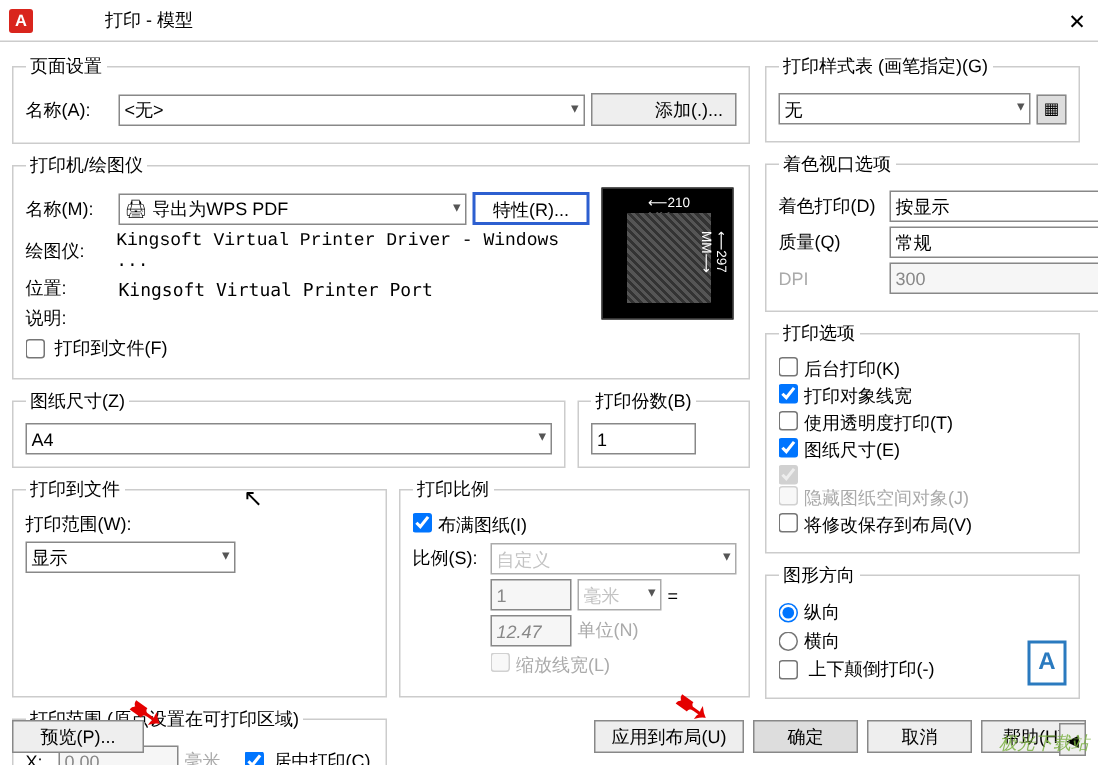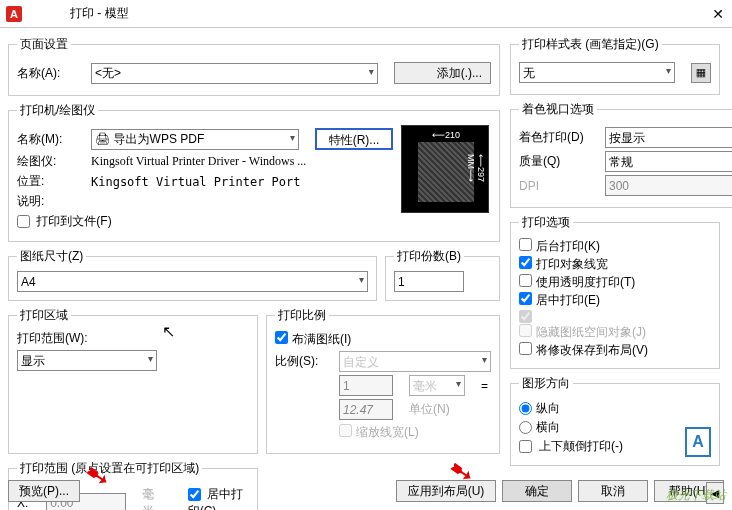--- a/index.html
+++ b/index.html
@@ -6,21 +6,21 @@
 body { font-family: "Microsoft YaHei", SimSun, sans-serif; font-size: 12px; background: #fff; width: 732px; height: 510px; overflow: hidden; position: relative; }
 .titlebar { display: flex; align-items: center; height: 28px; padding: 0 6px; border-bottom: 1px solid #ccc; }
 .titlebar .logo { width: 16px; height: 16px; background: #d9251d; color: #fff; font-weight: bold; font-size: 11px; display: flex; align-items: center; justify-content: center; border-radius: 2px; margin-right: 6px; }
 .titlebar .title { flex: 1; margin-left: 42px; }
 .titlebar .close { width: 16px; height: 16px; font-size: 14px; text-align: center; cursor: pointer; }
 .content { display: flex; padding: 8px; gap: 10px; }
 .left-col { width: 492px; }
 .right-col { width: 210px; }
 fieldset { border: 1px solid #ccc; padding: 6px 8px 8px; margin-bottom: 6px; position: relative; }
 legend { font-size: 12px; padding: 0 3px; }
-.row { display: flex; align-items: center; margin: 3px 0; gap: 16px; }
+.row { display: flex; align-items: center; margin: 3px 0; gap: 4px; }
 .label { width: 58px; }
 .label-sm { width: 48px; }
 select, input[type=text] { border: 1px solid #888; padding: 2px 3px; font-size: 12px; font-family: inherit; height: 21px; background: #fff; }
 select { appearance: none; background: #fff; padding-right: 16px; }
 .select-wrap { position: relative; display: inline-block; }
 .select-wrap::after { content: "▾"; position: absolute; right: 4px; top: 3px; font-size: 10px; color: #555; pointer-events: none; }
 .btn { border: 1px solid #888; background: #eee; padding: 2px 8px; font-size: 12px; font-family: inherit; height: 22px; cursor: pointer; }
 .btn.wide { min-width: 90px; padding-left: 42px; }
 .btn.blue { border: 2px solid #2d5fd0; background: #fff; color: #000; }
 input[type=checkbox] { margin-right: 3px; vertical-align: middle; }
@@ -75,21 +75,21 @@
       <legend>打印机/绘图仪</legend>
       <div class="printer-row">
         <div class="printer-left">
           <div class="row">
             <span class="label">名称(M):</span>
             <span class="select-wrap" style="flex:1"><select style="width:100%"><option>🖨 导出为WPS PDF</option></select></span>
             <button class="btn blue" style="width:78px">特性(R)...</button>
           </div>
           <div class="row">
               <span class="label">绘图仪:</span>
-              <span style="font-family:Liberation Serif, serif">Kingsoft Virtual Printer Driver - Windows ...</span>
+              <span style="font-family:Liberation Mono, monospace">Kingsoft Virtual Printer Driver - Windows ...</span>
             </div>
           <div class="row">
               <span class="label">位置:</span>
               <span style="font-family:Consolas,monospace">Kingsoft Virtual Printer Port</span>
             </div>
           <div class="row">
               <span class="label">说明:</span>
             </div>
           <div class="row">
               <label><input type="checkbox" style=""> <span>打印到文件(F)</span></label>
@@ -111,21 +111,21 @@
         <span class="select-wrap" style="width:100%"><select style="width:100%"><option>A4</option></select></span>
       </fieldset>
       <fieldset class="copies-fs">
         <legend>打印份数(B)</legend>
         <input type="text" style="width: 70px;" value="1">
       </fieldset>
     </div>
 
     <div class="two-col">
       <fieldset style="flex:0 0 250px">
-        <legend>打印区域</legend>
+        <legend>打印到文件</legend>
         <div style="margin-bottom:3px">打印范围(W):</div>
         <span class="select-wrap" style="width:140px"><select style="width:100%"><option>显示</option></select></span>
       </fieldset>
       <fieldset>
         <legend>打印比例</legend>
         <label class="chk-row">
             <input type="checkbox" checked="" style=""> 
             <span>布满图纸(I)</span>
           </label>
         <div class="row">
@@ -201,21 +201,21 @@
           <label class="chk-row">
             <input type="checkbox" checked="" style="">
             <span>打印对象线宽</span>
           </label>
           <label class="chk-row">
             <input type="checkbox" style="">
             <span>使用透明度打印(T)</span>
           </label>
           <label class="chk-row">
             <input type="checkbox" checked="" style="">
-            <span>居中打印(E)</span>
+            <span>图纸尺寸(E)</span>
           </label>
           <label class="chk-row ghost">
             <input type="checkbox" disabled="" checked="" style="">
           </label>
           <label class="chk-row ghost">
             <input type="checkbox" disabled="" style="">
             <span>隐藏图纸空间对象(J)</span>
           </label>
           <label class="chk-row">
             <input type="checkbox" style="">
@@ -239,21 +239,21 @@
             <input type="checkbox" style=""> 
             <span>上下颠倒打印(-)</span>
           </label>
       </div>
       <div class="orient-icon">A</div>
     </fieldset>
   </div>
 </div>
 
 <div class="bottom-bar">
-  <button class="btn" style="width:72px">预览(P)...</button>
+  <button class="btn" style="width:88px">预览(P)...</button>
   <div class="spacer"></div>
   <button class="btn" style="width:100px">应用到布局(U)</button>
   <button class="btn" style="width:70px;background:#ddd">确定</button>
   <button class="btn" style="width:70px">取消</button>
   <button class="btn" style="width:70px">帮助(H)</button>
   <div class="expand-btn">◀</div>
 </div>
 
 <div class="arrow a1">➸</div>
 <div class="arrow a2">➸</div>

